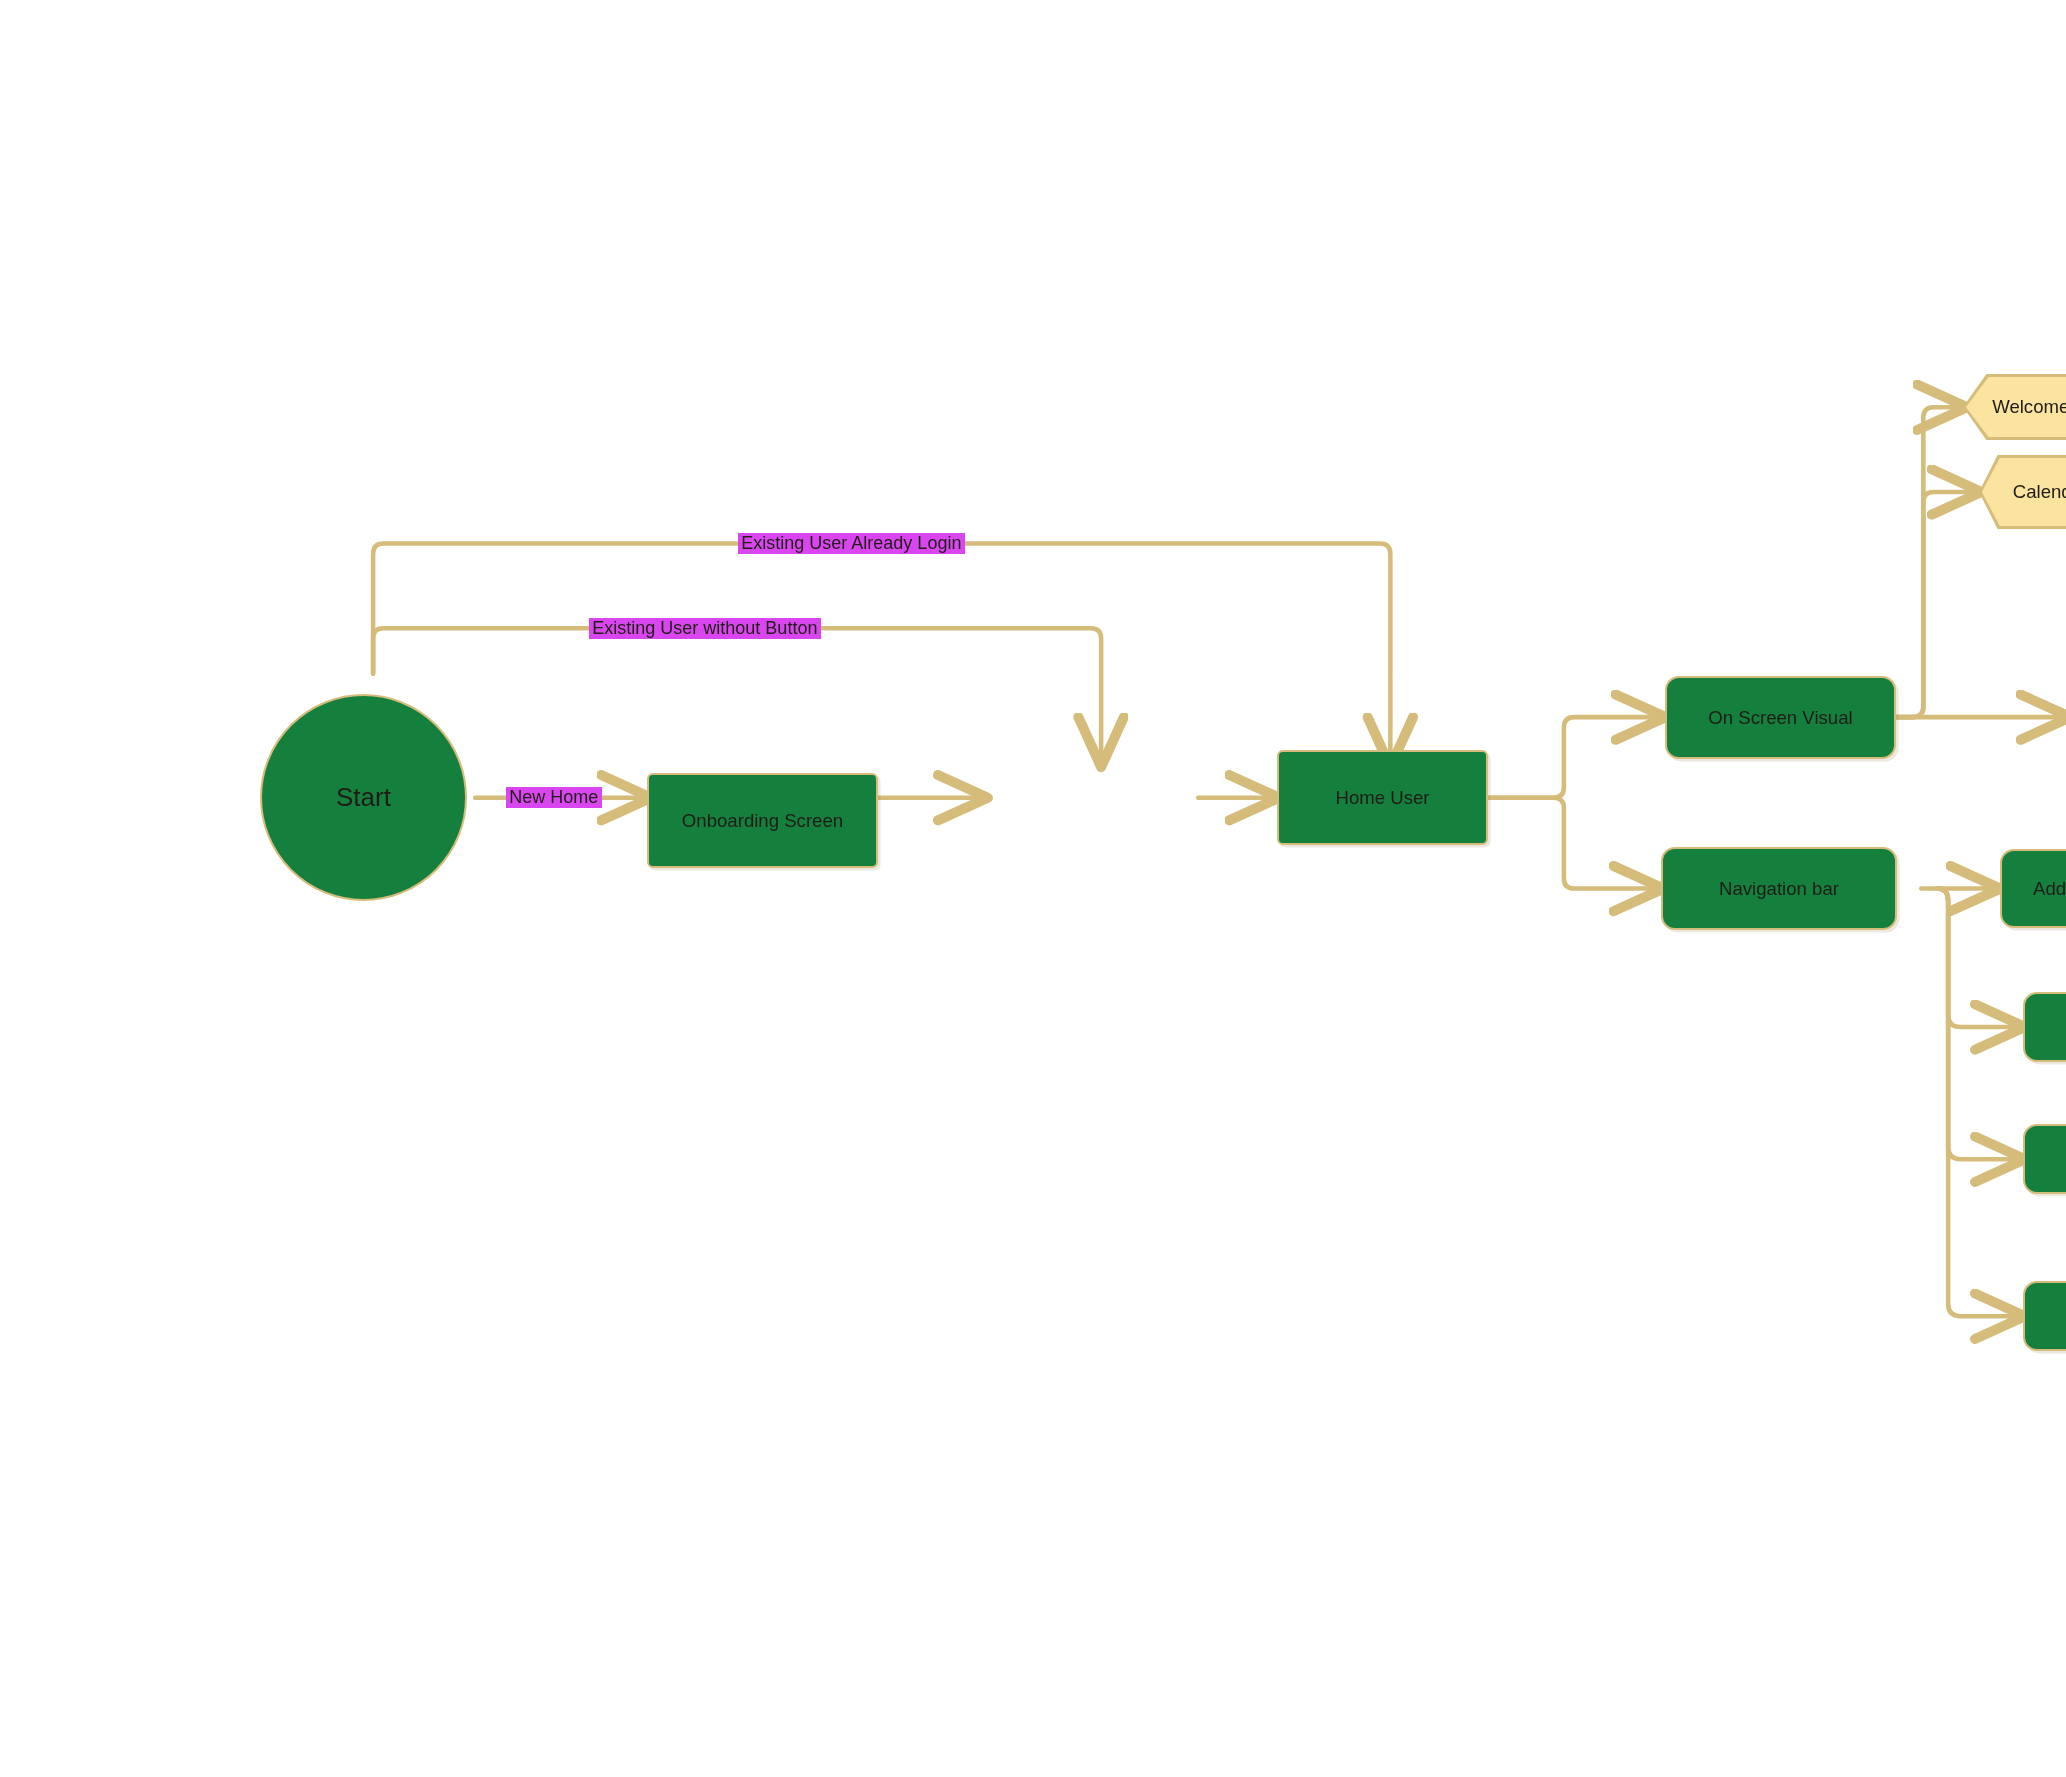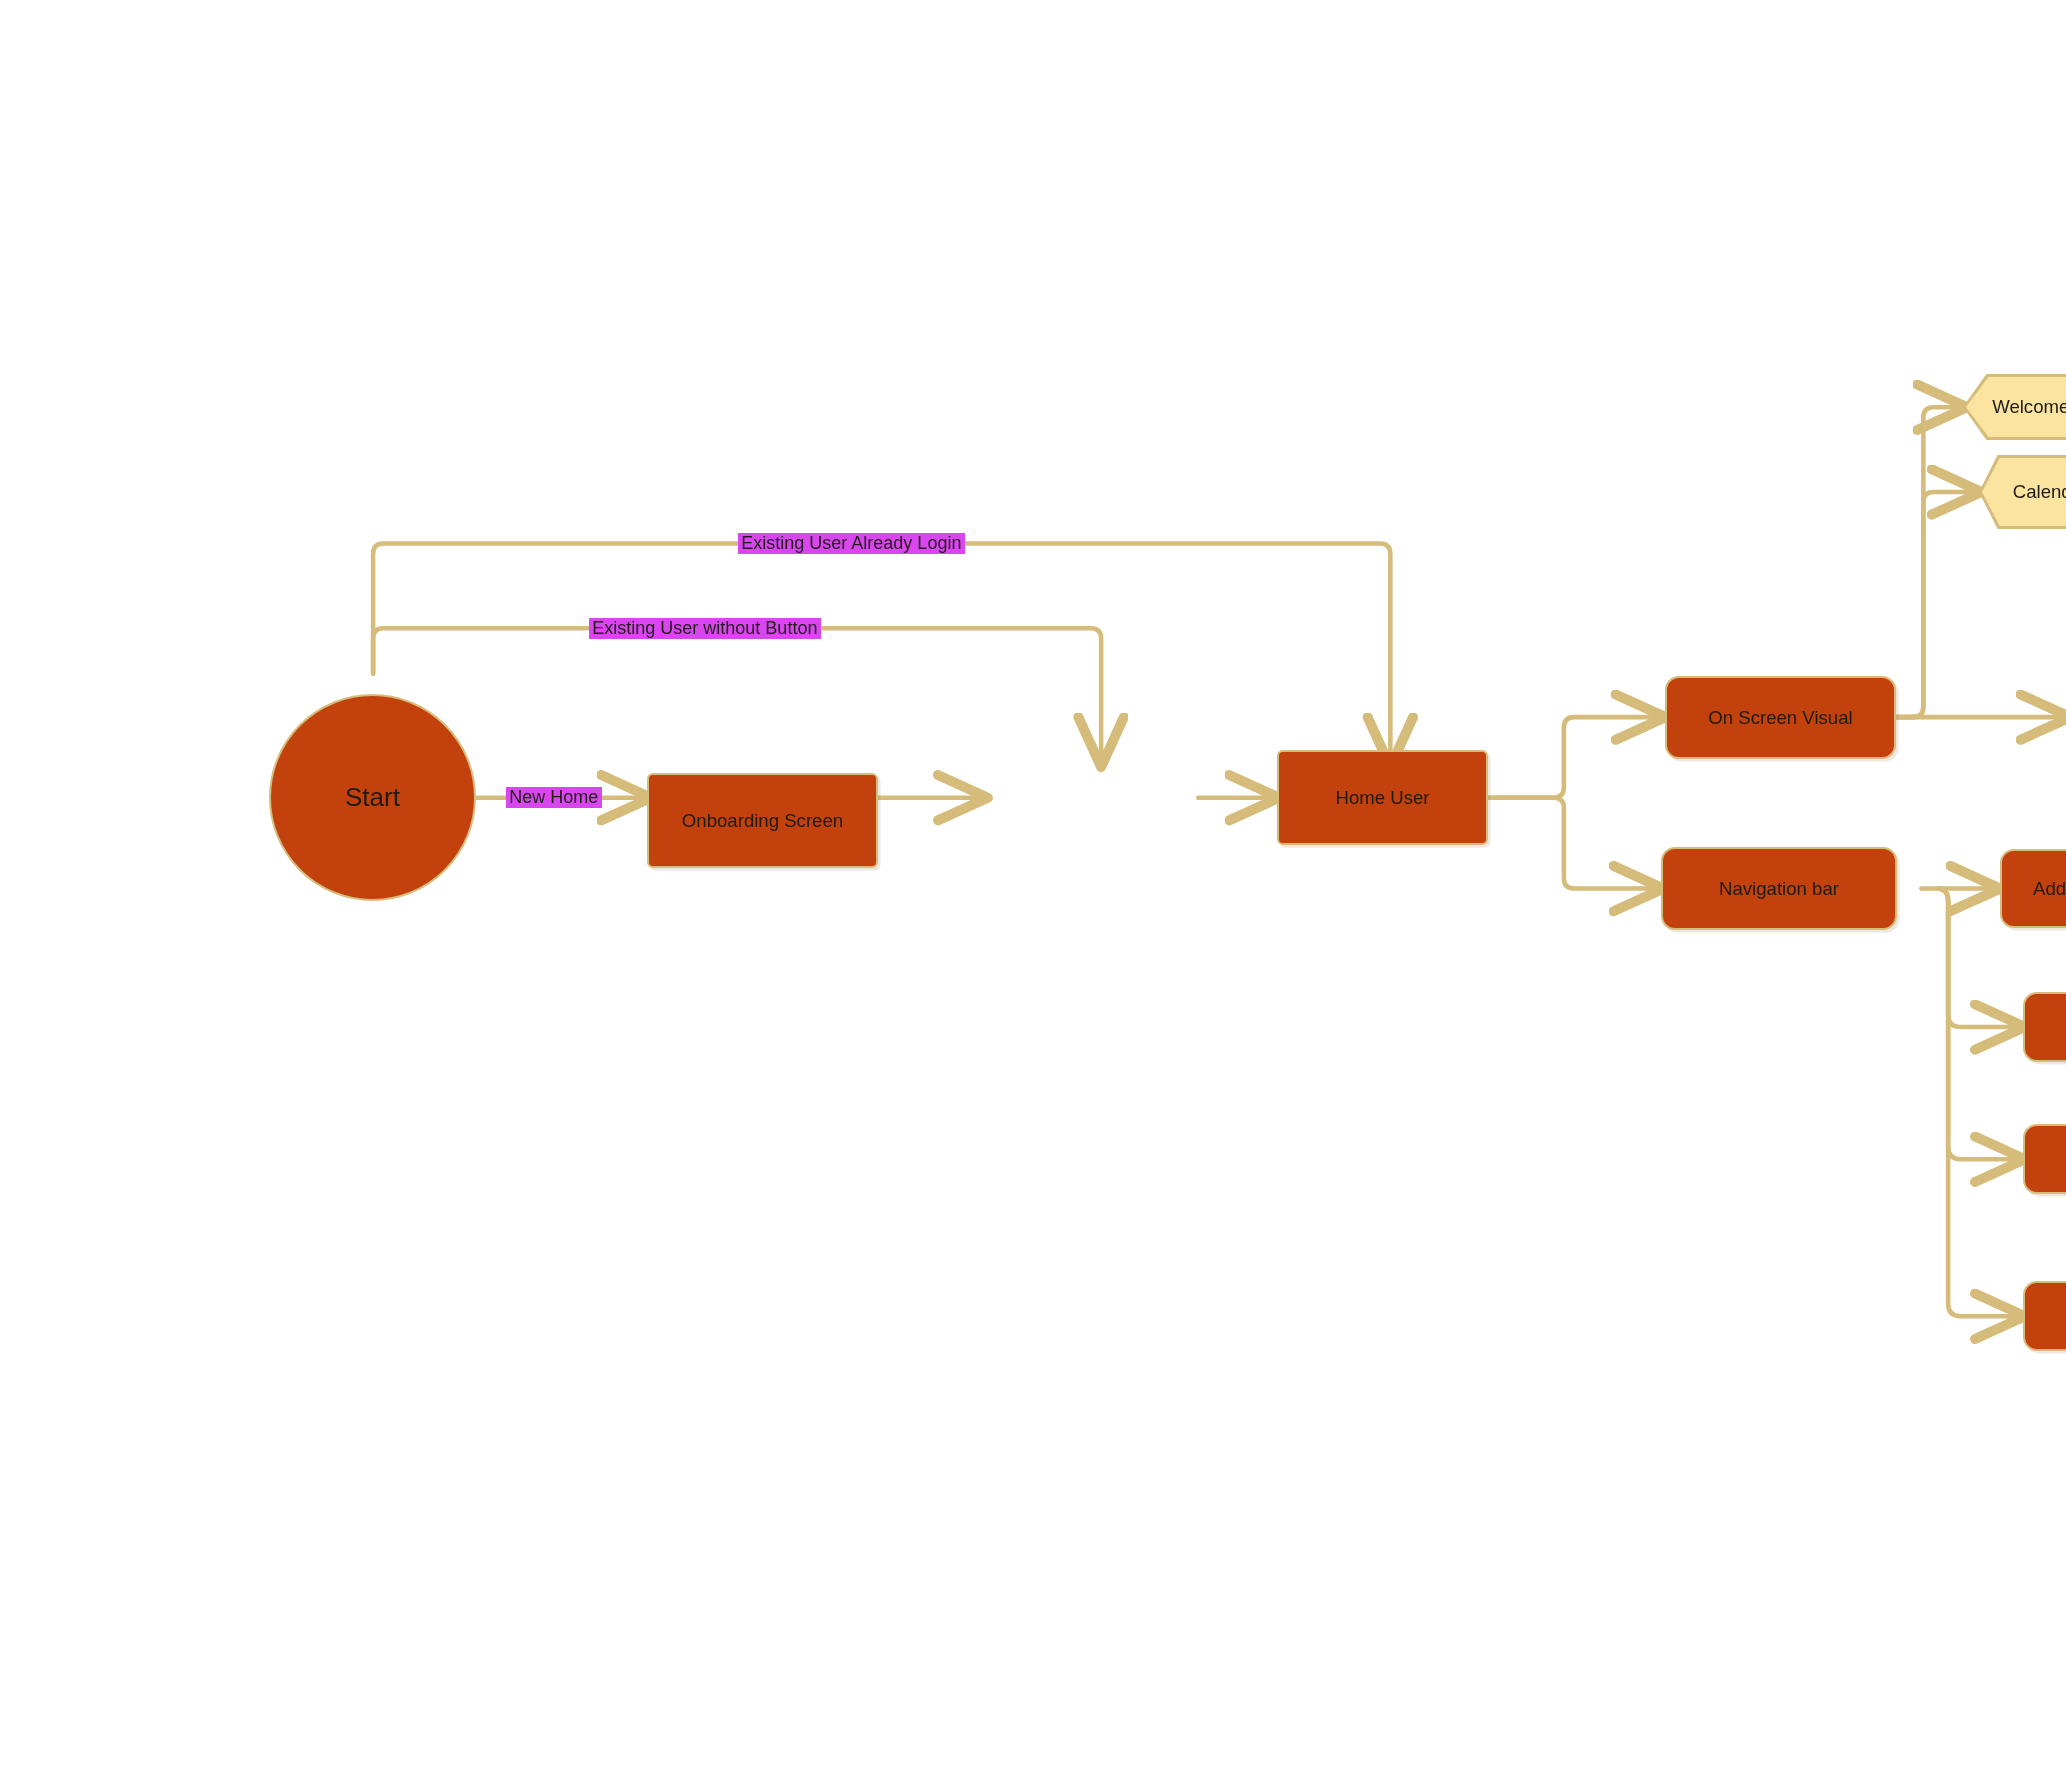--- a/index.html
+++ b/index.html
@@ -1,20 +1,20 @@
 <!DOCTYPE html>
 <html style="font-size:6.6px"><head>
 <meta charset="utf-8">
 <style>
   html,body{margin:0;padding:0;background:#ffffff;}
   body{font-family:"Liberation Sans","DejaVu Sans",sans-serif;}
   #canvas{position:relative;width:3160px;height:1778px;background:#ffffff;overflow:hidden;}
   #edges{position:absolute;left:0;top:0;width:3160px;height:1778px;}
   .node{position:absolute;box-sizing:border-box;display:flex;align-items:center;justify-content:center;
-        text-align:center;color:#1f1c17;background:#c2410c;border:2.9px solid #D6BC7A;
+        text-align:center;color:#1f1c17;background:#15803d;border:2.9px solid #D6BC7A;
         box-shadow:2.5px 2.5px 0 rgba(150,130,80,.18);font-size:18.6px;line-height:1.15;padding:7px 9px;}
   .rect{border-radius:5.8px;}
   .round{border-radius:14px;}
   .circle{border-radius:50%;box-shadow:none;font-size:26px;}
   .hex{background:transparent;border:none;box-shadow:none;padding:0;}
   .hex .hexborder{position:absolute;left:0;top:0;width:100%;height:100%;
         background:#D6BC7A;clip-path:polygon(13% 0,87% 0,100% 50%,87% 100%,13% 100%,0 50%);}
   .hex .hexinner{position:absolute;left:2.9px;top:2.9px;width:calc(100% - 5.8px);height:calc(100% - 5.8px);
         background:#FBE3A0;clip-path:polygon(13% 0,87% 0,100% 50%,87% 100%,13% 100%,0 50%);}
   .hex .hextxt{position:relative;z-index:3;width:100%;text-align:center;}
@@ -98,21 +98,21 @@
     <g fill="none" stroke="#D6BC7A" stroke-width="11" stroke-linecap="round">
       <path d="M6680,3150 L6800,3150"></path>
       <path d="M5465,1735 L5560,1735"></path>
     </g>
   </svg>
 
   <div class="edgelabel" style="left:506px;top:787px;">New Home</div>
   <div class="edgelabel" style="left:589px;top:618px;">Existing User without Button</div>
   <div class="edgelabel" style="left:738px;top:533px;">Existing User Already Login</div>
 
-  <div class="node circle" style="left:269px;top:694px;width:207px;height:207px;text-align:center;">
+  <div class="node circle" style="left:260px;top:694px;width:207px;height:207px;text-align:center;">
     <span>Start</span>
   </div>
 
   <div class="node rect" style="left:647px;top:750px;width:231px;height:95px;margin-top:23px;">
     <span>Onboarding Screen</span>
   </div>
 
 
   <div class="node rect" style="left:1277px;top:750px;width:211px;height:95px;">
     <span>Home User</span>

